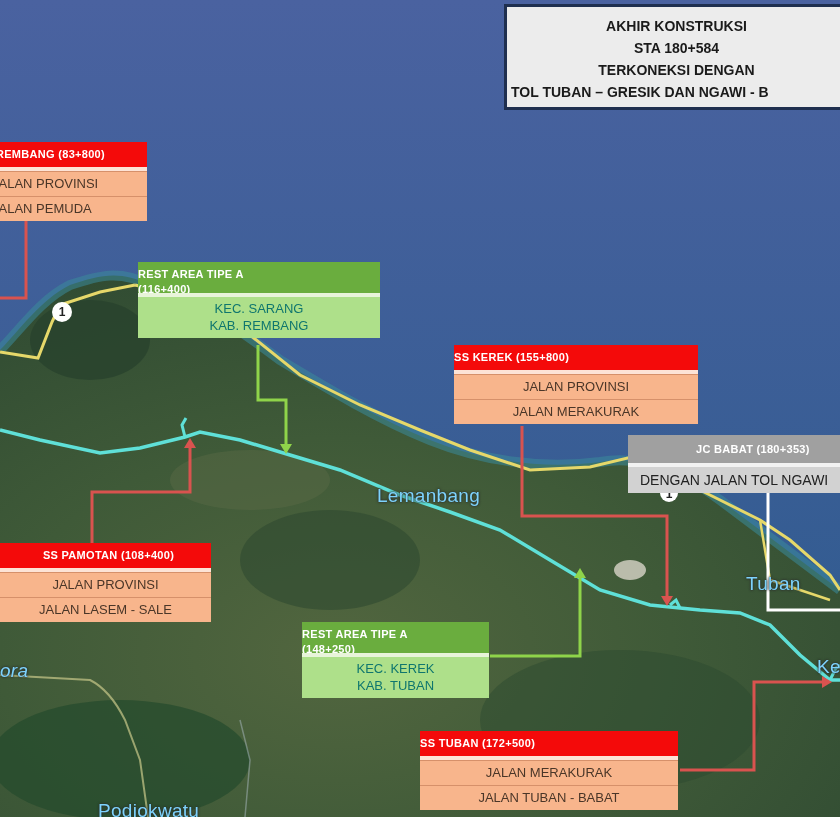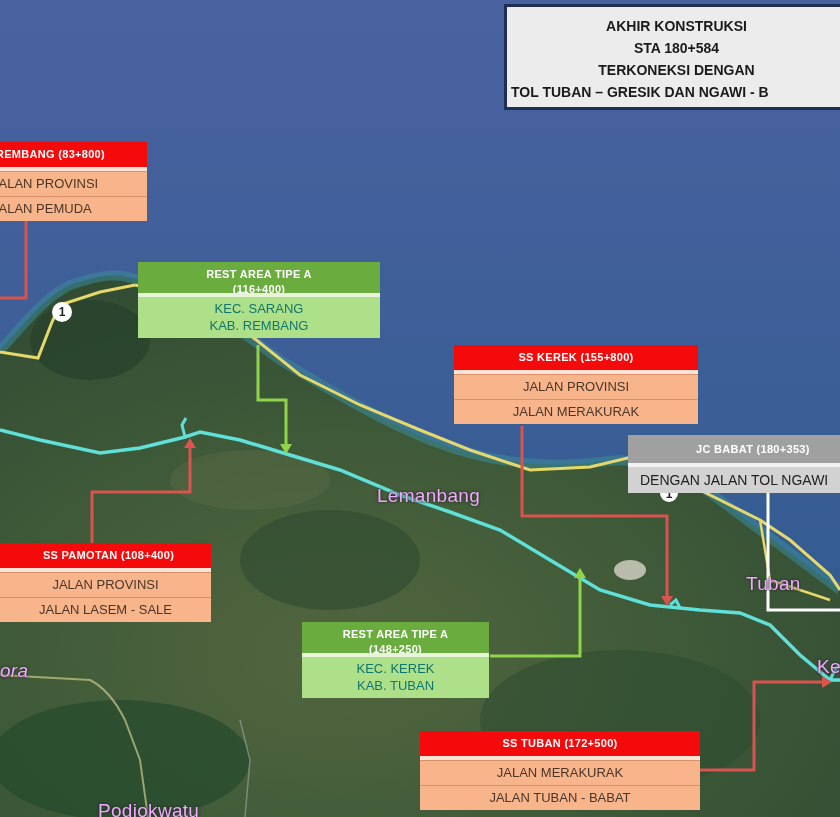--- a/index.html
+++ b/index.html
@@ -4,27 +4,27 @@
   <style>
     html, body { margin: 0; padding: 0; }
     body {
       width: 840px; height: 817px; overflow: hidden; position: relative;
       font-family: "Liberation Sans", sans-serif;
       background: #3f5f9c;
     }
     .map { position: absolute; left: 0; top: 0; width: 840px; height: 817px; }
     .map svg { position: absolute; left: 0; top: 0; }
     .place {
-      position: absolute; color: #f0abfc; font-size: 19px;
+      position: absolute; color: #7dd3fc; font-size: 19px;
       text-shadow: 0 0 3px #333, 0 0 2px #222; letter-spacing: 0.3px;
       white-space: nowrap;
     }
     .callout { position: absolute; box-sizing: border-box; }
     .callout .hdr {
-      color: #fff; font-weight: bold; font-size: 11px; text-align: center;
+      color: #fff; font-weight: bold; font-size: 11px; 
       letter-spacing: 0.3px; white-space: nowrap; overflow: hidden;
     }
     .callout.red .hdr { background: #f40a0a; height: 25px; line-height: 25px; border-bottom: 4px solid #fde3d6; }
     .callout.red .row {
       background: #f8b58c; color: #4a3628; font-size: 13px; text-align: center;
       height: 24px; line-height: 24px; border-top: 1px solid #d6906a; white-space: nowrap; overflow: hidden;
     }
     .callout.green .hdr { background: #6aad3e; padding-top: 5px; line-height: 15px; height: 35px; box-sizing: border-box; border-bottom: 4px solid #e8f4da; }
     .callout.green .body {
       background: #aee08a; color: #0f766e; font-size: 13px; text-align: center; line-height: 17px; padding: 3px 0 4px;
@@ -162,17 +162,17 @@
   <div class="hdr">
     <div>REST AREA TIPE A</div>
     <div>(148+250)</div>
   </div>
   <div class="body">
     <div>KEC. KEREK</div>
     <div>KAB. TUBAN</div>
   </div>
 </div>
 
-<div class="callout red" style="left:420px; top:731px; width:280px;">
+<div class="callout red" style="left:420px; top:731px; width:258px;">
   <div class="hdr">SS TUBAN (172+500)</div>
   <div class="row">JALAN MERAKURAK</div>
   <div class="row">JALAN TUBAN - BABAT</div>
 </div>
 
 </body></html>

